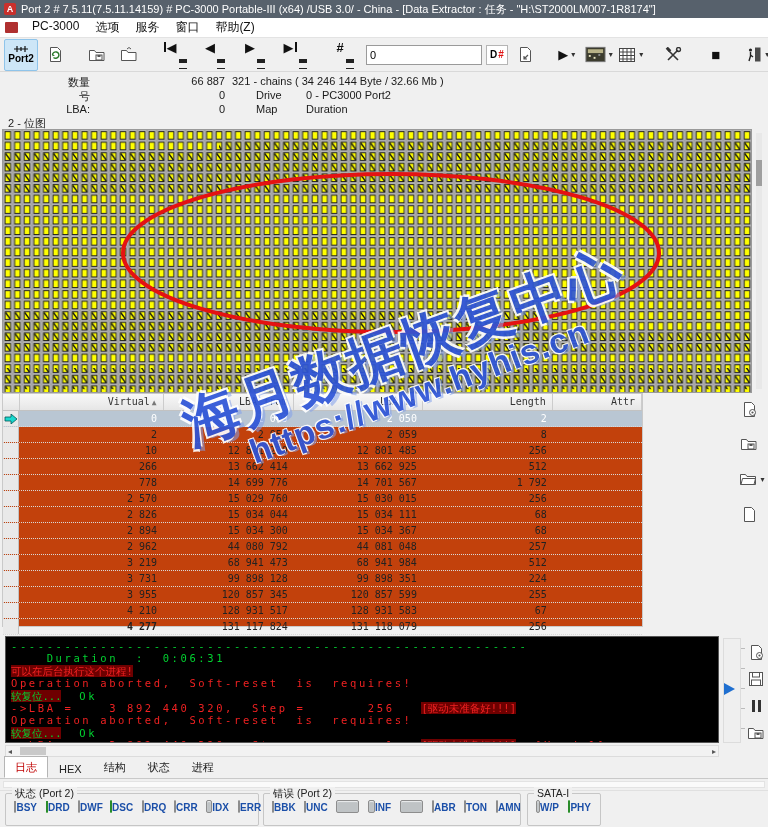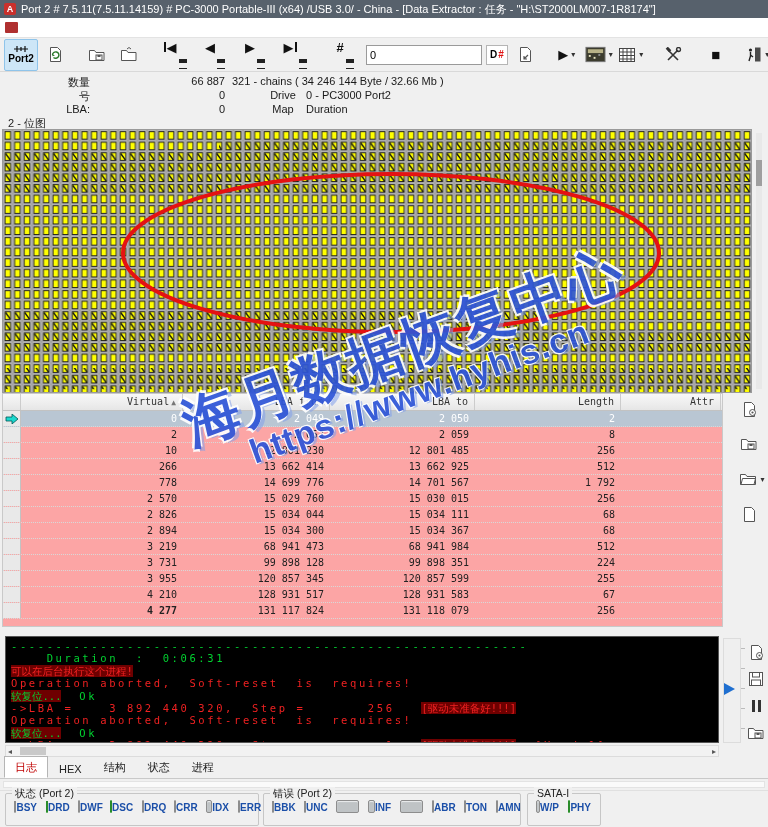--- a/index.html
+++ b/index.html
@@ -32,36 +32,36 @@
   #counter-input{width:108px;height:18px;border:1px solid #9a9a9a;background:#fff;font-size:11px;
     padding:0 3px;font-family:"Liberation Sans",sans-serif;}
   #dhash{display:flex;align-items:center;border:1px solid #b5b5b5;background:#fff;height:18px;
     padding:0 3px;margin-left:2px;font-size:10px;font-weight:bold;}
   #dhash .red{color:#e01111;margin-left:1px;}
   .caret{font-size:8px;color:#333;margin-left:3px;}
   
   #infopanel{left:0;top:72px;width:768px;height:44px;font-size:11px;color:#1a1a1a;}
   .info-label{position:absolute;width:88px;text-align:right;}
   .info-val{position:absolute;width:135px;text-align:right;}
-  .info-extra-label{position:absolute;left:262px;width:42px;text-align:center;}
+  .info-extra-label{position:absolute;left:256px;width:42px;text-align:left;}
   .info-extra{position:absolute;left:306px;}
   
   #bitmap-label{left:8px;top:116px;font-size:11px;color:#222;}
   #bitmap-frame{left:2px;top:129px;width:750px;height:264px;border:1px solid #9a9a9a;background:#9c9c9c;box-sizing:border-box;}
   #bitmap-vscroll{left:756px;top:133px;width:6px;height:256px;background:#e8e8e8;}
   #bitmap-vthumb{left:756px;top:160px;width:6px;height:26px;background:#9f9f9f;}
   
   #watermark{left:120px;top:318px;width:580px;text-align:center;transform:rotate(-20deg);
     z-index:30;pointer-events:none;color:#2e55d8;font-weight:bold;opacity:.92;}
   #watermark .w1{font-size:56px;letter-spacing:2px;line-height:1.0;
     text-shadow:-2px -2px 0 #ffffff,2px -2px 0 #ffffff,-2px 2px 0 #ffffff,3px 3px 0 rgba(130,160,235,.6);}
   #watermark .w2{font-size:34px;letter-spacing:1px;line-height:1.15;
     text-shadow:-1px -1px 0 #ffffff,1px -1px 0 #ffffff,-1px 1px 0 #ffffff,2px 2px 0 rgba(130,160,235,.6);}
   
-  #table{left:2px;top:393px;width:721px;height:234px;background:#fca5a5;border:1px solid #c9c9c9;
+  #table{left:2px;top:393px;width:641px;height:234px;background:#c2410c;border:1px solid #c9c9c9;
     box-sizing:border-box;font-family:"DejaVu Sans Mono",monospace;font-size:10px;color:#222;}
   #thead{display:flex;height:16px;background:linear-gradient(#f8f8f8,#e6e6e6);border-bottom:1px solid #c2c2c2;}
   .hc{box-sizing:border-box;border-right:1px solid #cccccc;text-align:right;padding:2px 6px 0 0;
     white-space:nowrap;overflow:hidden;color:#333;}
   .trow{display:flex;height:15px;border-bottom:1px dotted #d8d8d8;align-items:center;}
   .trow .rc{box-sizing:border-box;text-align:right;padding-right:6px;white-space:nowrap;overflow:hidden;}
   .rowhdr{box-sizing:border-box;background:#e9e9e9;border-right:1px solid #c2c2c2;height:100%;
     display:flex;align-items:center;justify-content:center;}
   .trow.sel{background:#b9c6d3;color:#fff;}
   .sortmark{color:#777;font-size:8px;margin-left:2px;}
@@ -103,20 +103,27 @@
 </head>
 <body>
 
 <div id="titlebar" class="abs">
   <span id="app-icon">A</span>
   <span>Port 2 # 7.5.11(7.5.11.14159) # PC-3000 Portable-III (x64) /USB 3.0/ - China - [Data Extractor : 任务 - "H:\ST2000LM007-1R8174"]</span>
 </div>
 
 <div id="menubar" class="abs">
   <span id="menu-logo"></span>
+  <span id="menu-items" style="display:flex;">
+      <span class="menu-item">PC-3000</span>
+      <span class="menu-item">选项</span>
+      <span class="menu-item">服务</span>
+      <span class="menu-item">窗口</span>
+      <span class="menu-item">帮助(Z)</span>
+    </span>
 </div>
 
 <div id="toolbar" class="abs">
   <div class="tbtn checked" id="port-btn">
     <svg class="ic" width="16" height="8" viewBox="0 0 16 8">
         <path d="M1 4h14M4 1v6M8 2v4M12 1v6" stroke="#111" stroke-width="1.2" fill="none"></path>
       </svg>
     <span>Port2</span>
   </div>
   <div class="tbtn">
@@ -341,20 +348,28 @@
       <div class="trow">
         <div class="rowhdr" style="width: 18px;"></div>
         <div class="rc" style="width: 162px; text-align: right;">2 894</div>
         <div class="rc" style="width: 147px;">15 034 300</div>
         <div class="rc" style="width: 145px;">15 034 367</div>
         <div class="rc" style="width: 146px;">68</div>
         <div class="rc" style="width: 100px;"></div>
       </div>
       <div class="trow">
         <div class="rowhdr" style="width: 18px;"></div>
+        <div class="rc" style="width: 162px;">2 962</div>
+        <div class="rc" style="width: 147px;">44 080 792</div>
+        <div class="rc" style="width: 145px;">44 081 048</div>
+        <div class="rc" style="width: 146px;">257</div>
+        <div class="rc" style="width: 100px;"></div>
+      </div>
+      <div class="trow">
+        <div class="rowhdr" style="width: 18px;"></div>
         <div class="rc" style="width: 162px;">3 219</div>
         <div class="rc" style="width: 147px;">68 941 473</div>
         <div class="rc" style="width: 145px;">68 941 984</div>
         <div class="rc" style="width: 146px;">512</div>
         <div class="rc" style="width: 100px;"></div>
       </div>
       <div class="trow">
         <div class="rowhdr" style="width: 18px;"></div>
         <div class="rc" style="width: 162px;">3 731</div>
         <div class="rc" style="width: 147px;">99 898 128</div>

